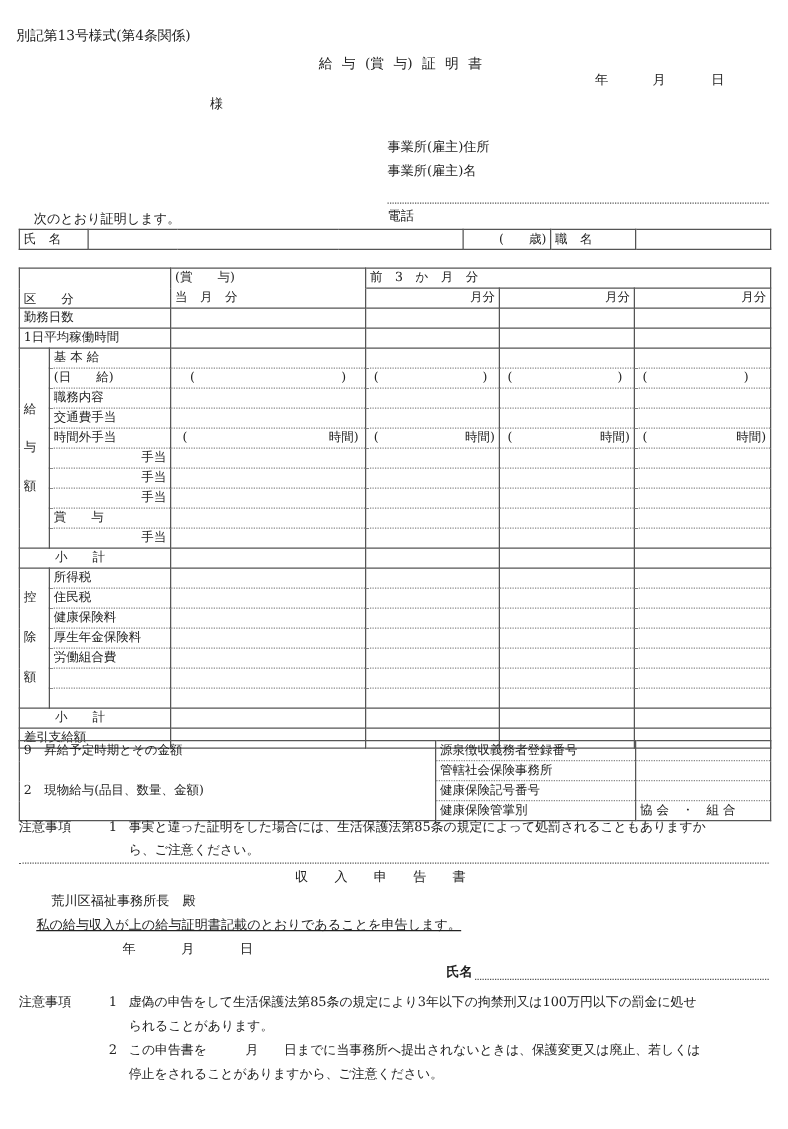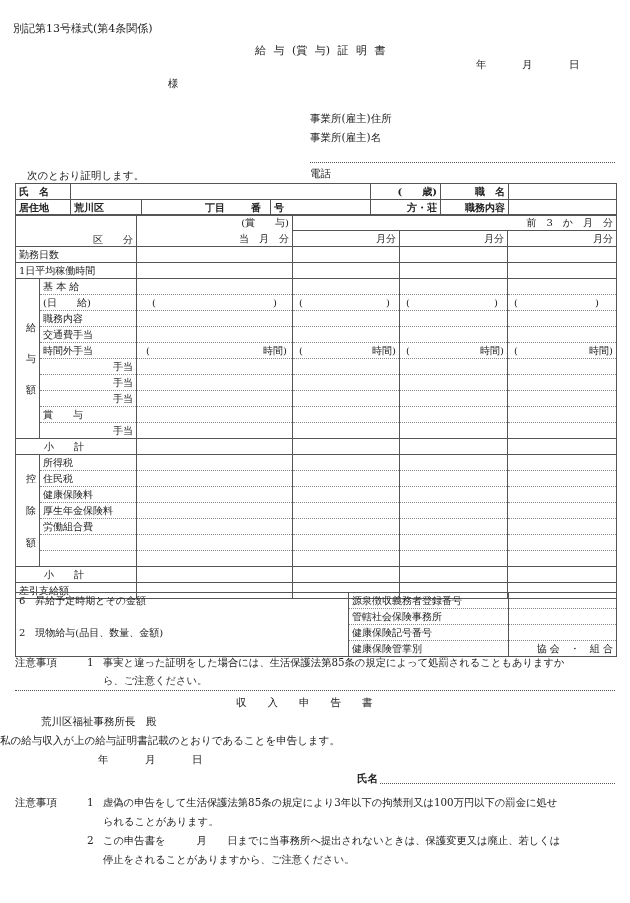--- a/index.html
+++ b/index.html
@@ -3,67 +3,58 @@
 <meta charset="utf-8">
 <style>
   html, body { margin:0; padding:0; background:#fff; }
   body { width:630px; height:903px; position:relative; overflow:hidden;
          font-family:"DejaVu Serif","Liberation Serif",serif; color:#222; font-size:10.5px; }
   .abs { position:absolute; white-space:nowrap; line-height:1;text-align:right; }
   table.grid { position:absolute; border-collapse:collapse; table-layout:fixed; }
   table.grid td { border:1px solid #555; padding:0 3px; height:15px; font-size:10px; line-height:13px; white-space:nowrap; overflow:hidden; }
   td.dot-b { border-bottom:1px dotted #888 !important; }
   td.dot-t { border-top:1px dotted #888 !important; }
-  .c { text-align:right; }
+  .c { text-align:left; }
   .r { text-align:right; }
   .paren { display:flex; justify-content:space-between; }
   .dotline { position:absolute; border-bottom:1px dotted #555; height:0; }
 </style>
 </head>
 <body>
 
 <div class="abs" style="left:13px;top:23px;font-size:11px;">別記第13号様式(第4条関係)</div>
 <div class="abs" style="left:255px;top:45px;font-size:11px;word-spacing:4px;">給 与 (賞 与) 証 明 書</div>
 <div class="abs" style="left:476px;top:59px;">年</div>
 <div class="abs" style="left:522px;top:59px;">月</div>
 <div class="abs" style="left:569px;top:59px;">日</div>
 <div class="abs" style="left:168px;top:78px;">様</div>
 <div class="abs" style="left:310px;top:113px;">事業所(雇主)住所</div>
 <div class="abs" style="left:310px;top:132px;">事業所(雇主)名</div>
 <div class="abs" style="left:310px;top:168px;">電話</div>
 <div class="dotline" style="left:310px;top:162px;width:305px;"></div>
 <div class="abs" style="left:27px;top:170px;">次のとおり証明します。</div>
 
-<table class="grid" style="left:15px;top:183px;width:601px;font-weight:bold;">
+<table class="grid" style="left:15px;top:183px;width:601px;">
   <colgroup>
       <col style="width:55px">
       <col style="width:71px">
       <col style="width:129px">
       <col style="width:100px">
       <col style="width:70px">
       <col style="width:68px">
       <col style="width:108px">
     </colgroup>
   <tbody>
       <tr>
     <td>氏　名</td>
     <td colspan="3"></td>
     <td class="r">(　　歳)</td>
     <td class="c">職　名</td>
     <td></td>
   </tr>
-  <tr>
-    <td>居住地</td>
-    <td>荒川区</td>
-    <td><span style="margin-left:60px">丁目</span><span style="margin-left:26px">番</span></td>
-    <td><span style="margin-left:0px">号</span></td>
-    <td class="r">方・荘</td>
-    <td class="c">職務内容</td>
-    <td></td>
-  </tr>
 </tbody>
   </table>
 
 <table class="grid" style="left:15px;top:214px;width:601px;">
   <colgroup>
       <col style="width:24px">
       <col style="width:97px">
       <col style="width:156px">
       <col style="width:107px">
       <col style="width:108px">
@@ -288,21 +279,21 @@
 
 <table class="grid" style="left:15px;top:592px;width:601px;">
   <colgroup>
       <col style="width:333px">
       <col style="width:160px">
       <col style="width:108px">
     </colgroup>
   <tbody>
       <tr>
     <td rowspan="4" style="vertical-align:top;line-height:16px;white-space:normal;">
-      <div>6　昇給予定時期とその金額</div>
+      <div>9　昇給予定時期とその金額</div>
       <div style="height:16px"></div>
       <div>2　現物給与(品目、数量、金額)</div>
     </td>
     <td class="dot-b">源泉徴収義務者登録番号</td>
     <td class="dot-b"></td>
   </tr>
   <tr>
     <td class="dot-b dot-t">管轄社会保険事務所</td>
     <td class="dot-b dot-t"></td>
   </tr>
@@ -318,21 +309,21 @@
   </table>
 
 <div class="abs" style="left:15px;top:657px;">注意事項</div>
 <div class="abs" style="left:87px;top:657px;">1</div>
 <div class="abs" style="left:103px;top:657px;font-size:10.3px;">事実と違った証明をした場合には、生活保護法第85条の規定によって処罰されることもありますか</div>
 <div class="abs" style="left:103px;top:675px;font-size:10.3px;">ら、ご注意ください。</div>
 <div class="dotline" style="left:15px;top:690px;width:600px;"></div>
 
 <div class="abs" style="left:236px;top:697px;">収　　入　　申　　告　　書</div>
 <div class="abs" style="left:41px;top:716px;">荒川区福祉事務所長　殿</div>
-<div class="abs" style="left:0;top:735px;">私の給与収入が上の給与証明書記載のとおりであることを申告します。</div>
+<div class="abs" style="left:29px;top:735px;text-decoration:underline;">私の給与収入が上の給与証明書記載のとおりであることを申告します。</div>
 <div class="abs" style="left:98px;top:754px;">年</div>
 <div class="abs" style="left:145px;top:754px;">月</div>
 <div class="abs" style="left:192px;top:754px;">日</div>
 <div class="abs" style="left:357px;top:773px;font-weight:bold;">氏名</div>
 <div class="dotline" style="left:380px;top:783px;width:235px;"></div>
 
 <div class="abs" style="left:15px;top:797px;">注意事項</div>
 <div class="abs" style="left:87px;top:797px;">1</div>
 <div class="abs" style="left:103px;top:797px;font-size:10.3px;">虚偽の申告をして生活保護法第85条の規定により3年以下の拘禁刑又は100万円以下の罰金に処せ</div>
 <div class="abs" style="left:103px;top:816px;font-size:10.3px;">られることがあります。</div>

